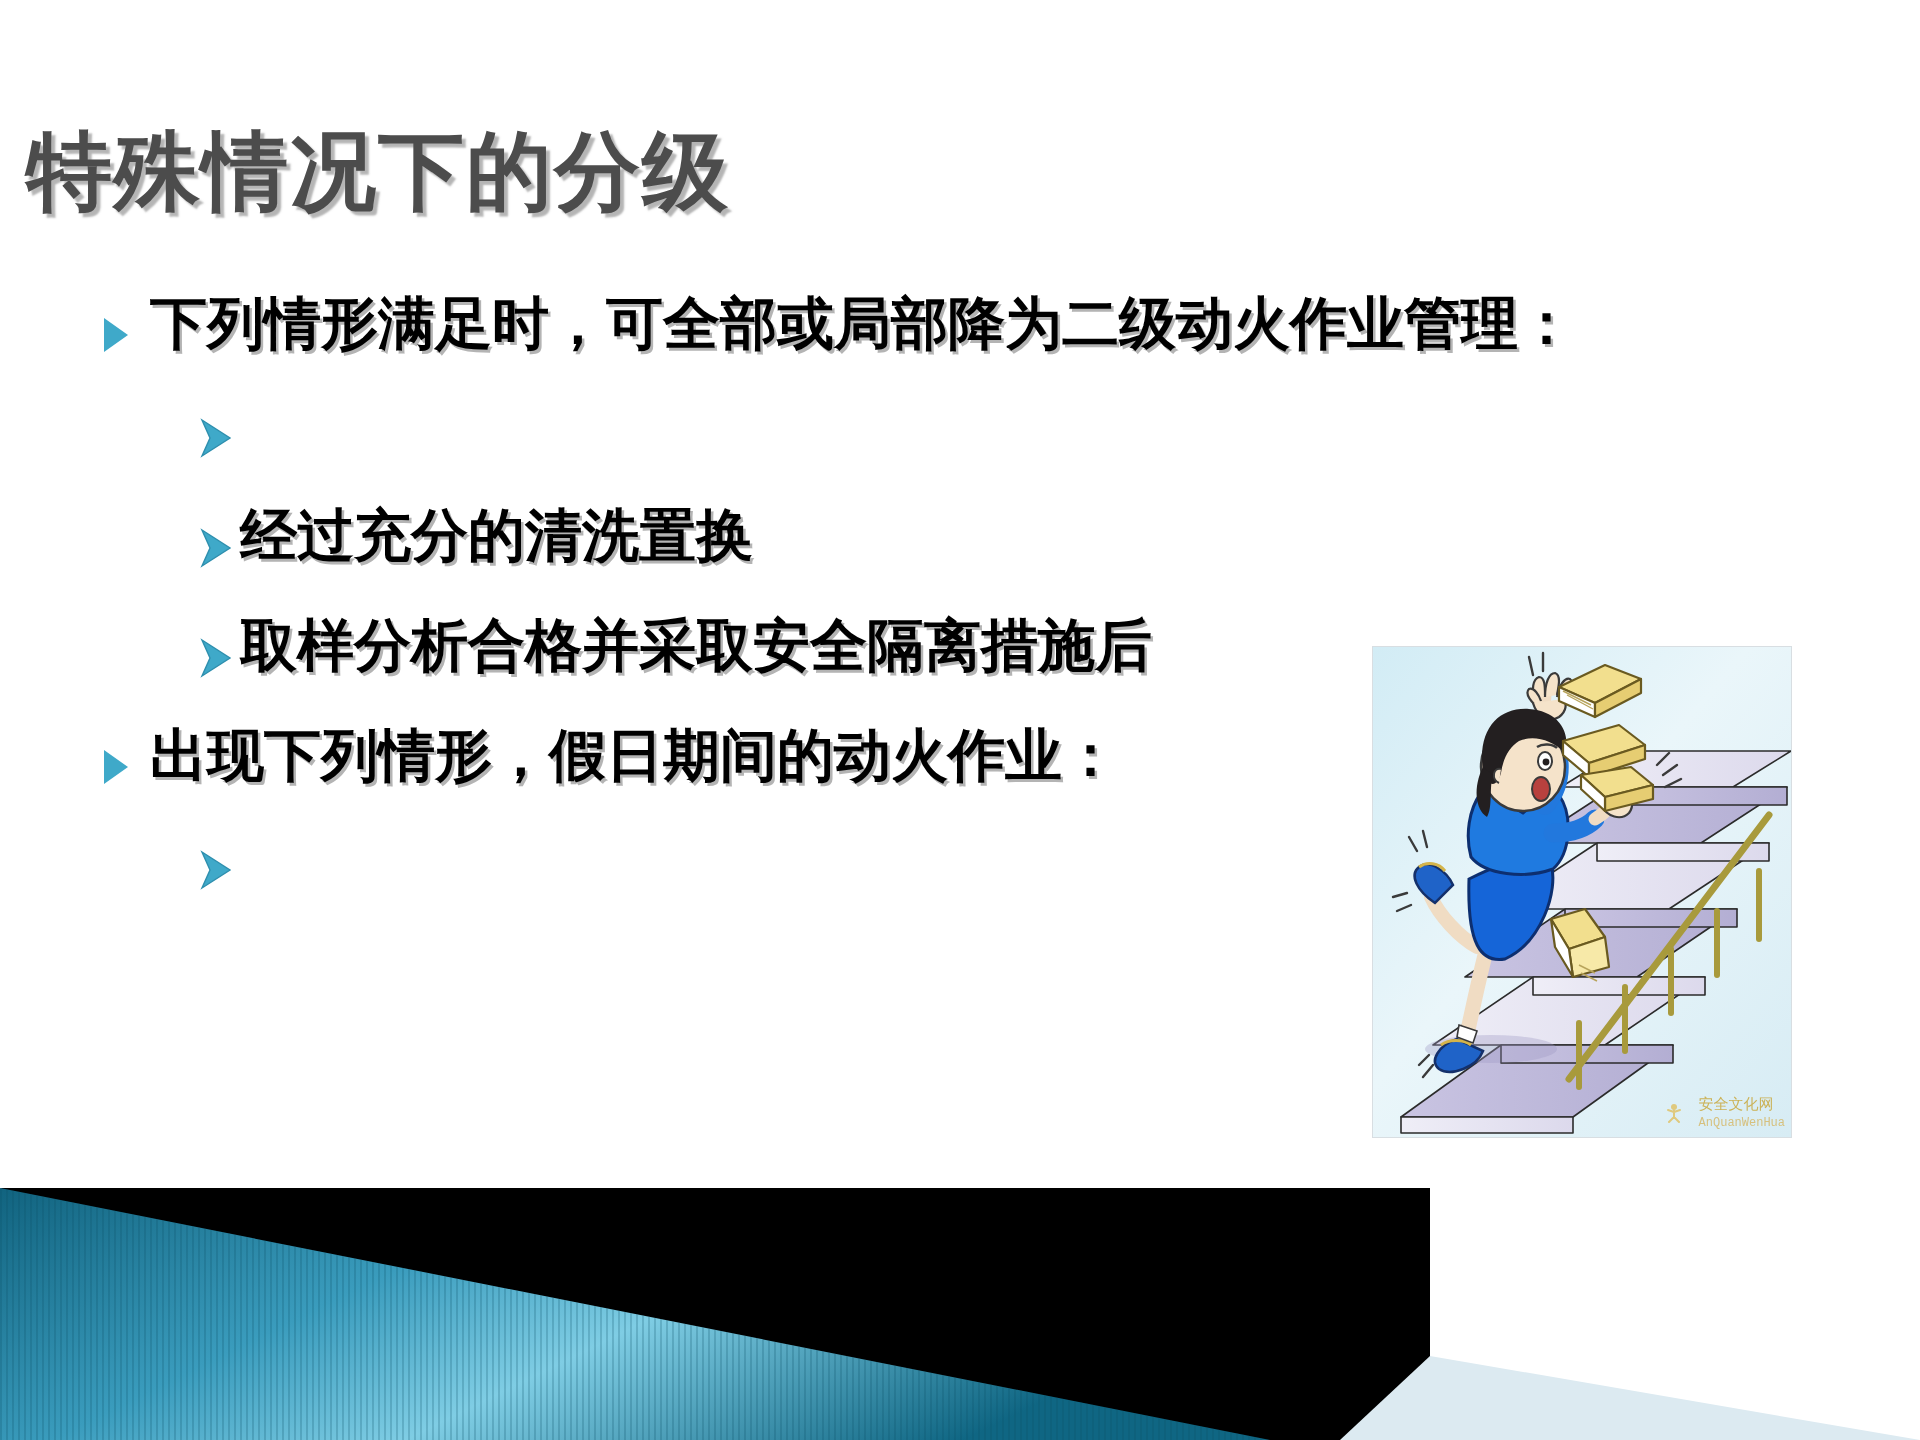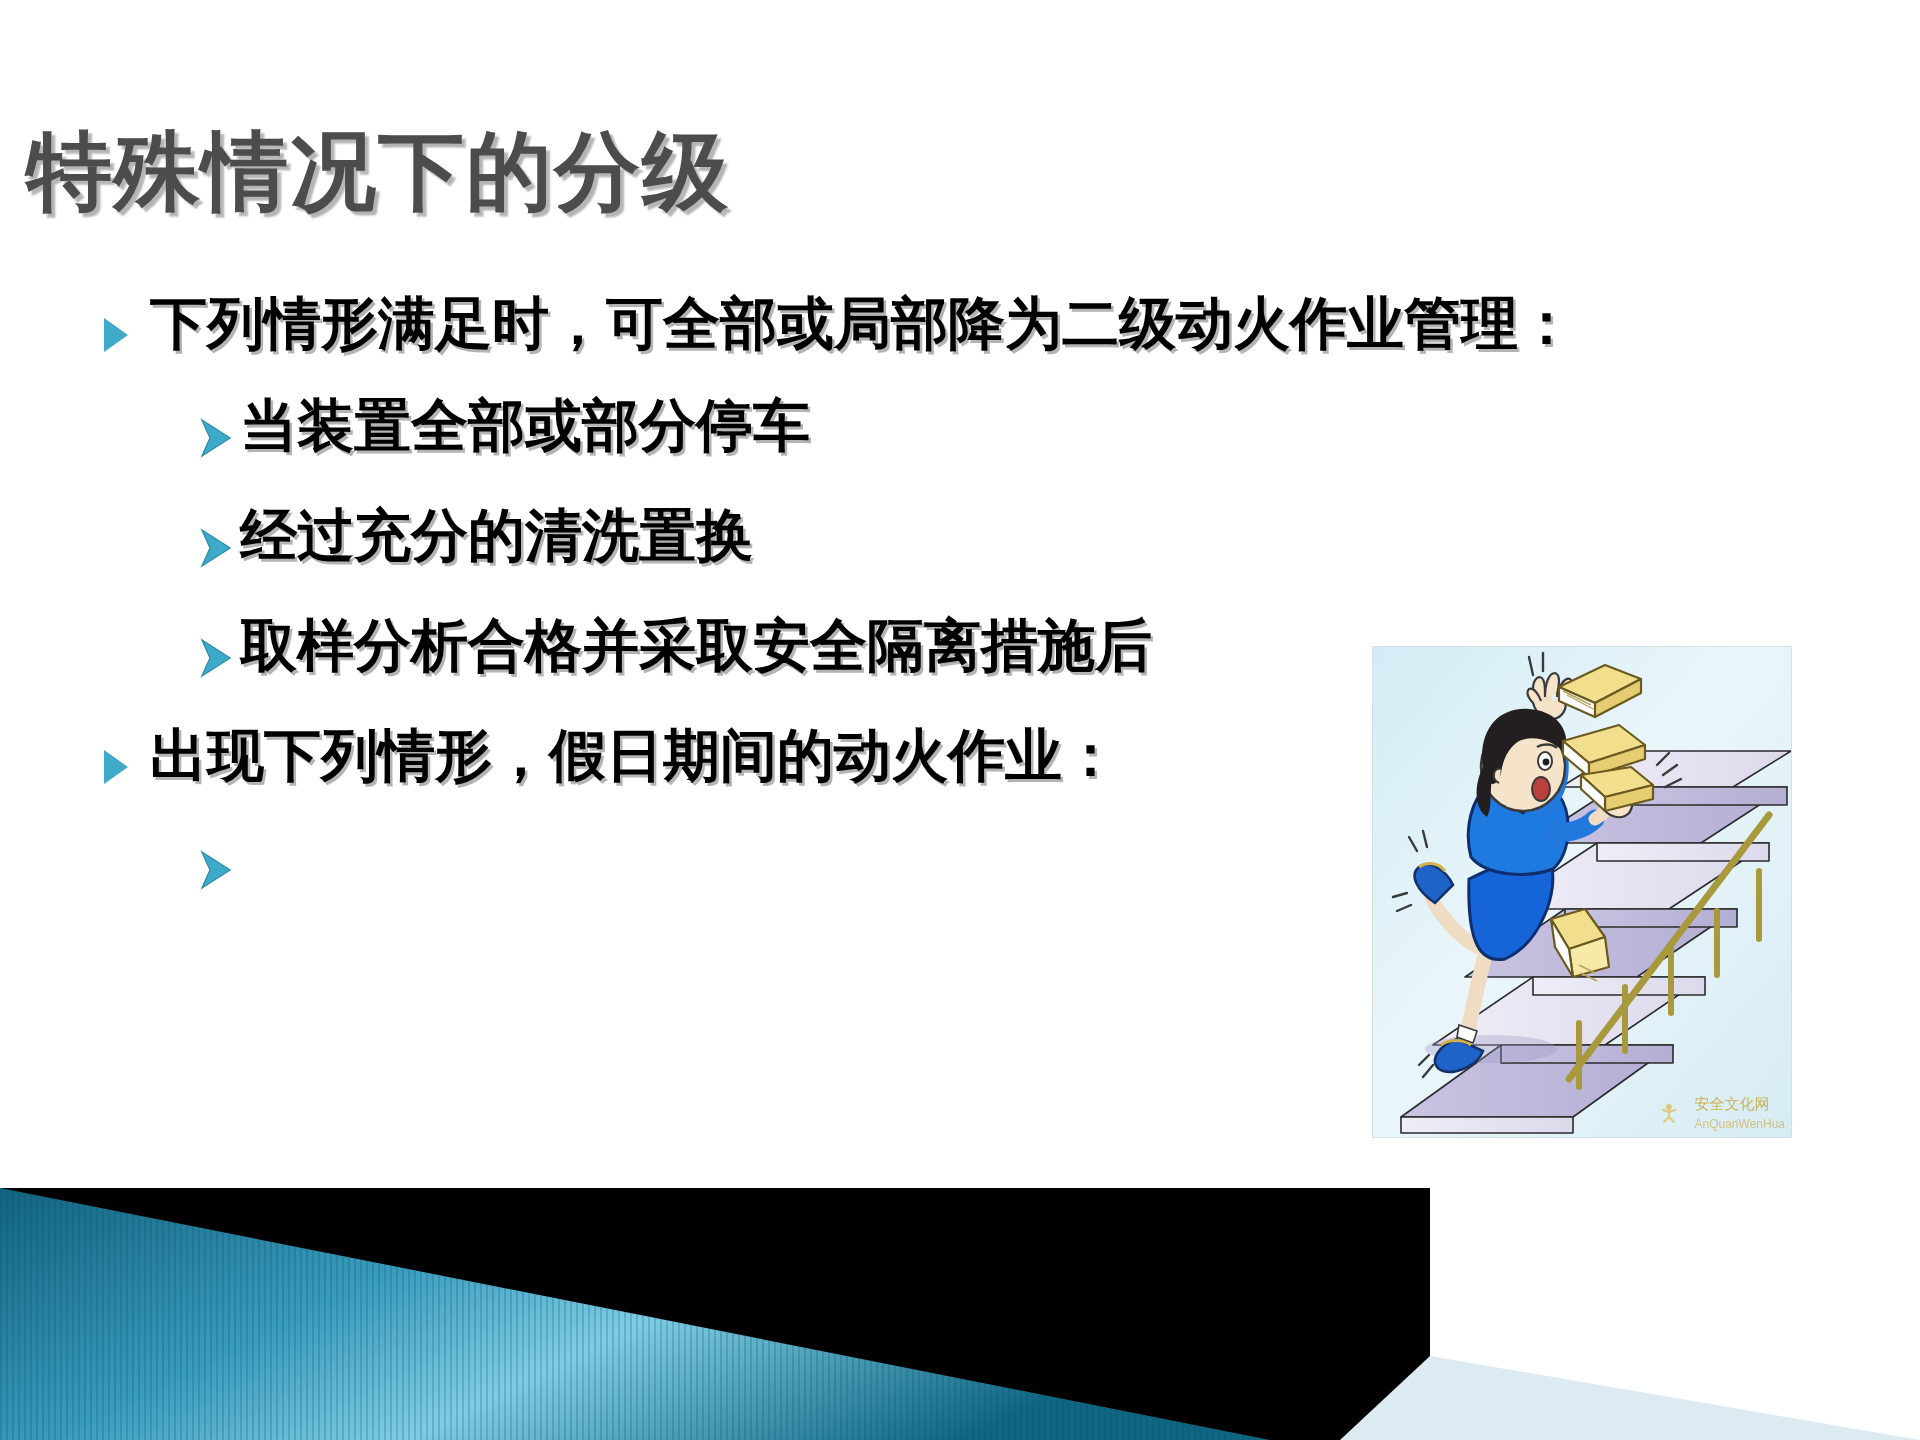--- a/index.html
+++ b/index.html
@@ -75,21 +75,21 @@
     width:418px;height:490px;
     border:1px solid #d8dee2;
     background:linear-gradient(160deg,#d9eef5 0%,#e9f5f9 40%,#eaf4f7 70%,#dfeef4 100%);
     overflow:hidden;
   }
   .illus svg{display:block;width:100%;height:100%;}
   .wm{
     position:absolute;right:6px;bottom:6px;
     font-size:15px;color:#c9a83c;opacity:.85;
     display:flex;align-items:center;gap:16px;
-    font-family:Liberation Sans, sans-serif;
+    font-family:Liberation Mono, monospace;
   }
   .wm .wmico{
     width:18px;height:20px;position:relative;display:inline-block;
   }
   .wm .wmsub{font-size:12px;color:#d6b96a;}
 
   
   .deco{position:absolute;left:0;bottom:0;width:1920px;height:280px;}
   .deco svg{display:block;width:1920px;height:280px;}
 </style>
@@ -107,21 +107,20 @@
       <span class="txt">下列情形满足时，可全部或局部降为二级动火作业管理：</span>
     </div>
 
     <div class="lvl2">
       <span class="bul2">
         <svg viewBox="0 0 40 52" width="40" height="52" aria-hidden="true">
           <path d="M6 8 L34 26 L6 44 L14 26 Z" fill="#3fa9c9"></path>
           <path d="M6 8 L34 26 L6 44 L14 26 Z" fill="none" stroke="#2e8fae" stroke-width="1.4"></path>
         </svg>
       </span>
-      <span class="txt">当装置全部或部分停车</span>
     </div>
 
     <div class="lvl2">
       <span class="bul2">
         <svg viewBox="0 0 40 52" width="40" height="52" aria-hidden="true">
           <path d="M6 8 L34 26 L6 44 L14 26 Z" fill="#3fa9c9"></path>
           <path d="M6 8 L34 26 L6 44 L14 26 Z" fill="none" stroke="#2e8fae" stroke-width="1.4"></path>
         </svg>
       </span>
       <span class="txt">经过充分的清洗置换</span>

